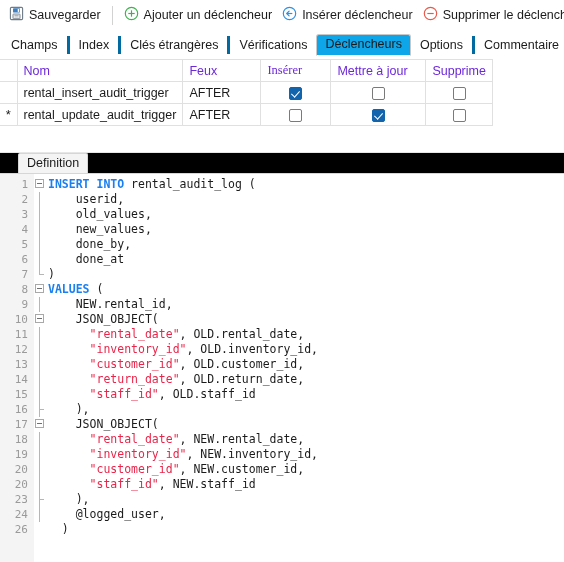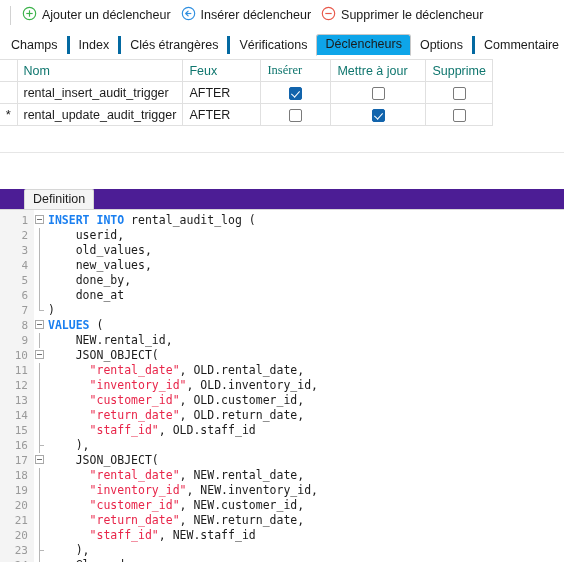--- a/index.html
+++ b/index.html
@@ -109,21 +109,21 @@
     height: 22px;
     padding: 0 6px;
     font-weight: normal;
     text-align: left;
     color: #1b1b1b;
     box-sizing: border-box;
     overflow: hidden;
     white-space: nowrap;
     background: #ffffff;
   }
-  table.grid th { font-weight: normal; color: #0f766e; }
+  table.grid th { font-weight: normal; color: #6d28d9; }
   .col-marker { width: 17px; padding: 0 !important; text-align: center !important;
                 border-left: none !important; color: #1b1b1b; }
   .col-nom { width: 162px; }
   .col-feux { width: 78px; }
   .col-ins { width: 70px; font-family: Liberation Serif, serif; }
   .col-maj { width: 95px; }
   .col-sup { width: 62px; border-right: 1px solid #e0e0e0; }
   td.ctr { text-align: center !important; padding: 0 !important; }
   .marker-star { font-size: 13px; line-height: 20px; }
 
@@ -156,24 +156,23 @@
     height: 21px;
     background: #ffffff;
     border-bottom: 1px solid #e6e6e6;
   }
 
   
   .deftabs {
     height: 20px;
     display: flex;
     align-items: flex-end;
-    padding-left: 24px;
-    background: #4c1d95;
-    box-sizing: border-box;
-    margin-top: 36px;
+    padding-left: 18px;
+    background: #000000;
+    box-sizing: border-box;
   }
   .deftab {
     font-size: 12.5px;
     line-height: 1;
     padding: 3px 8px 4px 8px;
     background: #f4f4f4;
     border: 1px solid #d6d6d6;
     border-bottom: none;
     border-radius: 2px 2px 0 0;
     color: #1b1b1b;
@@ -284,20 +283,33 @@
   }
   .kw  { color: #1a7ff0; font-weight: bold; }
   .kw2 { color: #3d93e8; }
   .str { color: #e8264a; }
 </style>
 </head>
 <body>
 
 <div class="toolbar">
 
+  <div class="tb-btn">
+    <span class="ico">
+      <svg width="15" height="15" viewBox="0 0 16 16">
+        <rect x="1.5" y="1.5" width="13" height="13" rx="1.2" fill="#ffffff" stroke="#6f7b87" stroke-width="1.2"></rect>
+        <rect x="4.3" y="2.4" width="7.4" height="4.6" rx="0.6" fill="#3f7fbf"></rect>
+        <rect x="9.3" y="3.1" width="1.6" height="3.2" fill="#ffffff"></rect>
+        <rect x="4.3" y="8.6" width="7.4" height="5" rx="0.6" fill="#ffffff" stroke="#6f7b87" stroke-width="1"></rect>
+        <line x1="5.7" y1="10.1" x2="10.3" y2="10.1" stroke="#9aa6b2" stroke-width="0.9"></line>
+        <line x1="5.7" y1="11.7" x2="10.3" y2="11.7" stroke="#9aa6b2" stroke-width="0.9"></line>
+      </svg>
+    </span>
+    <span class="tb-label">Sauvegarder</span>
+  </div>
 
   <div class="tb-sep"></div>
 
   <div class="tb-btn">
     <span class="ico">
       <svg width="15" height="15" viewBox="0 0 16 16">
         <circle cx="8" cy="8" r="6.6" fill="#ffffff" stroke="#3bb24a" stroke-width="1.25"></circle>
         <line x1="8" y1="4.6" x2="8" y2="11.4" stroke="#3bb24a" stroke-width="1.25"></line>
         <line x1="4.6" y1="8" x2="11.4" y2="8" stroke="#3bb24a" stroke-width="1.25"></line>
       </svg>
@@ -394,19 +406,18 @@
       <div class="ln"><span class="num">11</span><span class="fold line"></span><span class="src">      <span class="str">"rental_date"</span>, OLD.rental_date,</span></div>
       <div class="ln"><span class="num">12</span><span class="fold line"></span><span class="src">      <span class="str">"inventory_id"</span>, OLD.inventory_id,</span></div>
       <div class="ln"><span class="num">13</span><span class="fold line"></span><span class="src">      <span class="str">"customer_id"</span>, OLD.customer_id,</span></div>
       <div class="ln"><span class="num">14</span><span class="fold line"></span><span class="src">      <span class="str">"return_date"</span>, OLD.return_date,</span></div>
       <div class="ln"><span class="num">15</span><span class="fold line"></span><span class="src">      <span class="str">"staff_id"</span>, OLD.staff_id</span></div>
       <div class="ln"><span class="num">16</span><span class="fold tick"></span><span class="src">    ),</span></div>
       <div class="ln"><span class="num">17</span><span class="fold box"></span><span class="src">    JSON_OBJECT(</span></div>
       <div class="ln"><span class="num">18</span><span class="fold line"></span><span class="src">      <span class="str">"rental_date"</span>, NEW.rental_date,</span></div>
       <div class="ln"><span class="num">19</span><span class="fold line"></span><span class="src">      <span class="str">"inventory_id"</span>, NEW.inventory_id,</span></div>
       <div class="ln"><span class="num">20</span><span class="fold line"></span><span class="src">      <span class="str">"customer_id"</span>, NEW.customer_id,</span></div>
-      <div class="ln"><span class="num">21</span><span class="fold line"></span><span class="src">      <span class="str">"return_date"</span>, NEW.return_date,</span></div>
       <div class="ln"><span class="num">20</span><span class="fold line"></span><span class="src">      <span class="str">"staff_id"</span>, NEW.staff_id</span></div>
       <div class="ln"><span class="num">23</span><span class="fold tick"></span><span class="src">    ),</span></div>
       <div class="ln"><span class="num">24</span><span class="fold line"></span><span class="src">    @logged_user,</span></div>
       <div class="ln"><span class="num">26</span><span class="fold"></span><span class="src">  )</span></div>
     </div>
 </div>
 
 </body></html>

